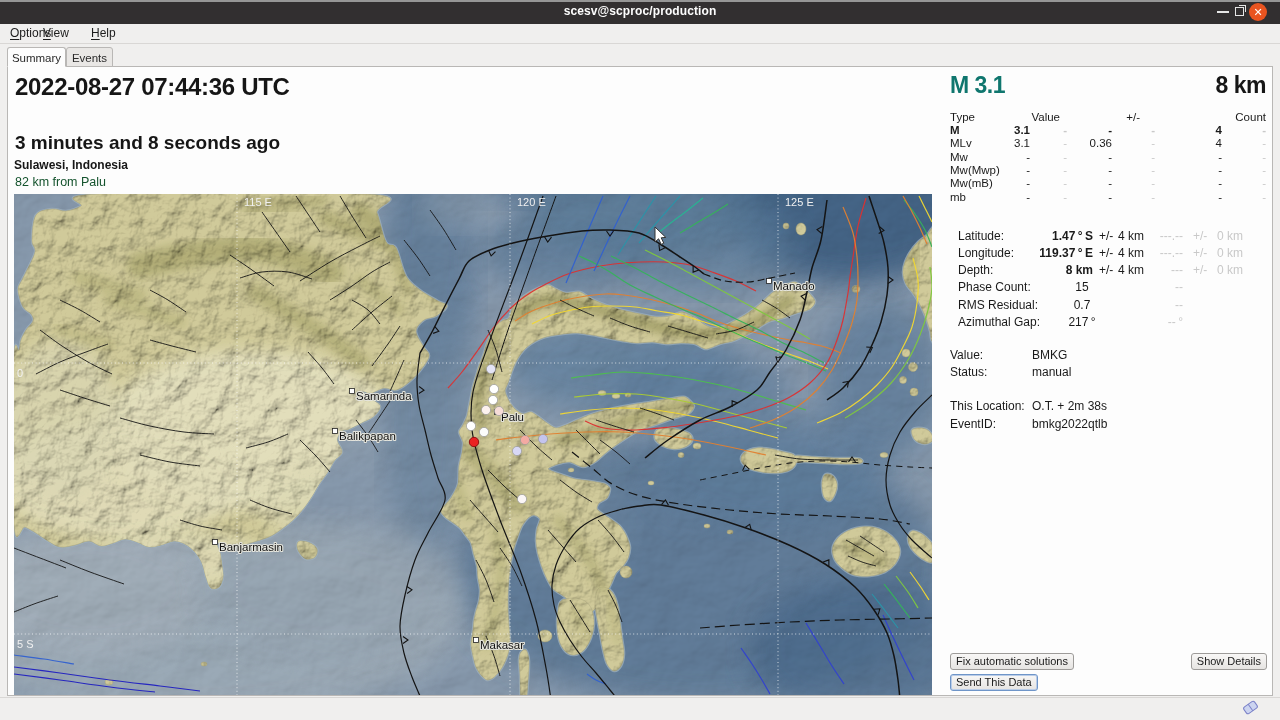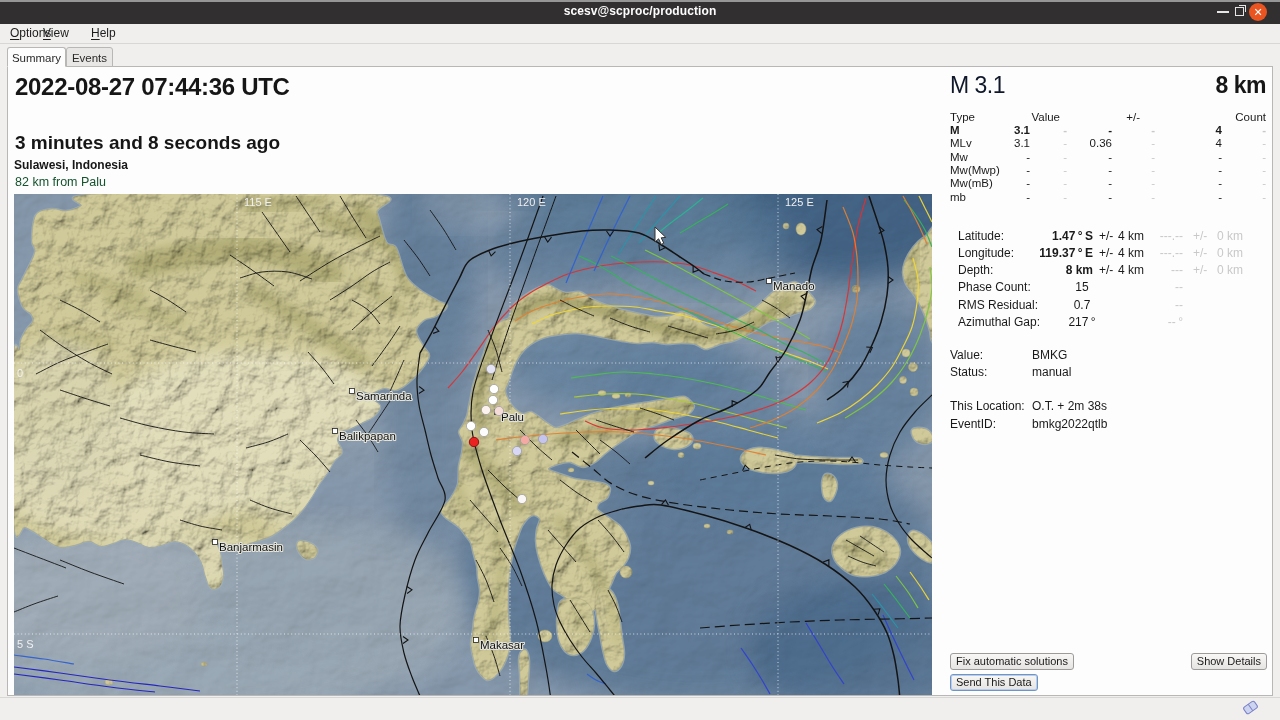--- a/index.html
+++ b/index.html
@@ -31,21 +31,21 @@
 #panel { left:7px; top:66px; width:1266px; height:630px; background:#fdfdfd; border:1px solid #b9b7b5; }
 
 
 #t1 { left:15px; top:73px; font-size:24px; font-weight:bold; color:#161616; letter-spacing:-0.3px; }
 #t2 { left:15px; top:101px; font-size:24px; font-weight:bold; color:#b5b5b5; letter-spacing:-0.3px; }
 #t3 { left:15px; top:132px; font-size:19px; font-weight:bold; color:#161616; }
 #t4 { left:14px; top:158px; font-size:12px; font-weight:bold; color:#161616; }
 #t5 { left:15px; top:175px; font-size:12.5px; color:#14532d; }
 
 
-#mag { left:950px; top:72px; font-size:23px; font-weight:normal; color:#0f172a; letter-spacing:-0.5px; }
+#mag { left:950px; top:72px; font-size:23px; font-weight:bold; color:#0f766e; letter-spacing:-0.5px; }
 #dep { left:1060px; top:72px; width:206px; text-align:right; font-size:23px; font-weight:bold; color:#161616; letter-spacing:-0.5px; }
 .r { position:absolute; left:0; width:1280px; height:13px; font-size:11.5px; color:#1a1a1a; }
 .r span { position:absolute; }
 .c1 { left:950px; }
 .hv { left:960px; width:100px; text-align:right; }
 .hp { left:1040px; width:100px; text-align:right; }
 .hc { left:1166px; width:100px; text-align:right; }
 .cv { left:930px; width:100px; text-align:right; }
 .cg1 { left:967px; width:100px; text-align:right; color:#c9c9c9; }
 .cp { left:1012px; width:100px; text-align:right; }

